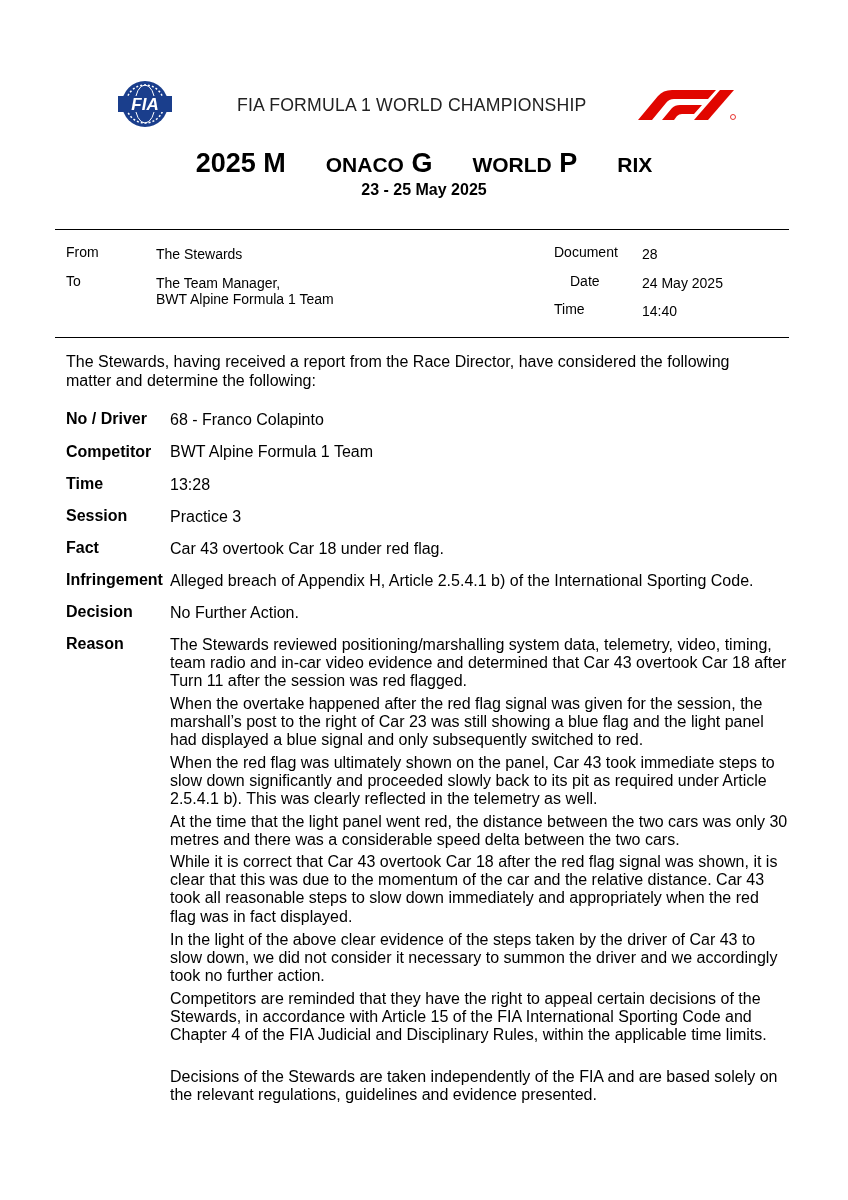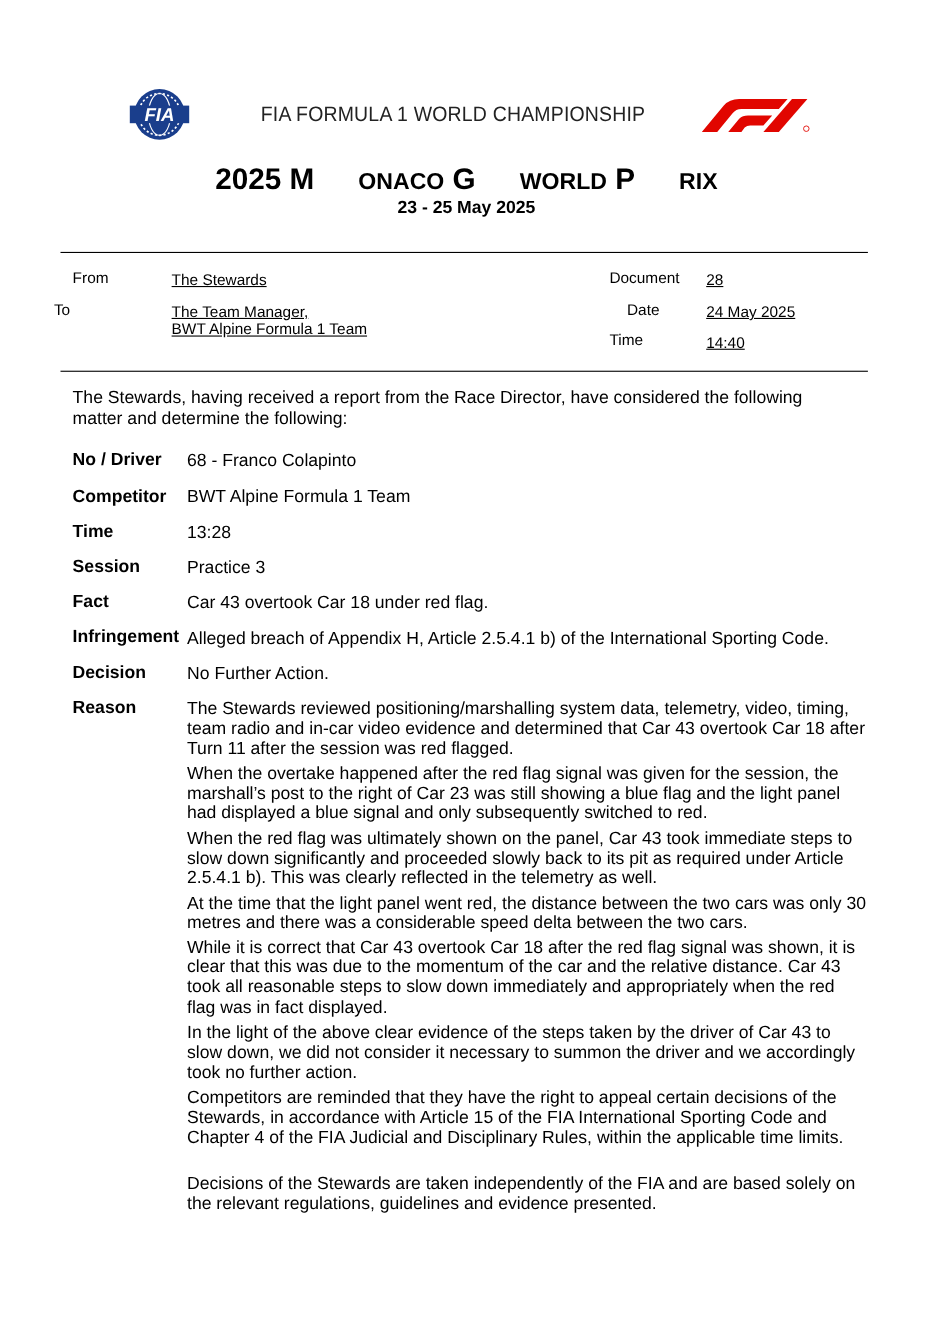--- a/index.html
+++ b/index.html
@@ -15,21 +15,21 @@
 
   #event-title { left: 0; width: 848px; top: 148px; text-align: center; font-weight: bold; font-size: 27px; }
   #event-title .sc { font-size: 21px; padding-left: 40px; }
   #event-dates { left: 0; width: 848px; top: 181px; text-align: center; font-weight: bold; font-size: 16px; }
 
   .rule { left: 55px; width: 734px; height: 0; border-top: 1px solid #000; }
   #rule-top { top: 229px; }
   #rule-bottom { top: 337px; }
 
   .hdr-label { font-weight: normal; font-size: 14px; }
-  .hdr-val { font-size: 14px; line-height: 16px; text-decoration: underline; }
+  .hdr-val { font-size: 14px; line-height: 16px; }
 
   #intro { left: 66px; top: 352px; width: 700px; font-size: 16px; line-height: 19px; }
 
   .f-label { left: 66px; font-weight: bold; font-size: 16px; }
   .f-val { left: 170px; font-size: 16px; }
 
   .reason-para { position: absolute; left: 170px; width: 618px; font-size: 16px; line-height: 18.2px; }
 </style>
 </head>
 <body>
@@ -59,21 +59,21 @@
   <span>M</span><span class="sc">ONACO</span>
   <span>G</span><span class="sc">WORLD</span>
   <span>P</span><span class="sc">RIX</span>
 </div>
 <div id="event-dates" class="abs">23 - 25 May 2025</div>
 
 <div id="rule-top" class="abs rule"></div>
 
 <div class="abs hdr-label" style="left:66px;top:244px;">From</div>
 <div class="abs hdr-val" style="left:156px;top:246px;">The Stewards</div>
-<div class="abs hdr-label" style="left:49px;top:273px;">To</div>
+<div class="abs hdr-label" style="left:66px;top:273px;">To</div>
 <div class="abs hdr-val" style="left:156px;top:275px;">
   <div>The Team Manager,</div>
   <div>BWT Alpine Formula 1 Team</div>
 </div>
 <div class="abs hdr-label" style="left:554px;top:244px;">Document</div>
 <div class="abs hdr-val" style="left:642px;top:246px;">28</div>
 <div class="abs hdr-label" style="left:554px;top:273px;padding-left:16px;">Date</div>
 <div class="abs hdr-val" style="left:642px;top:275px;">24 May 2025</div>
 <div class="abs hdr-label" style="left:554px;top:301px;">Time</div>
 <div class="abs hdr-val" style="left:642px;top:303px;">14:40</div>

